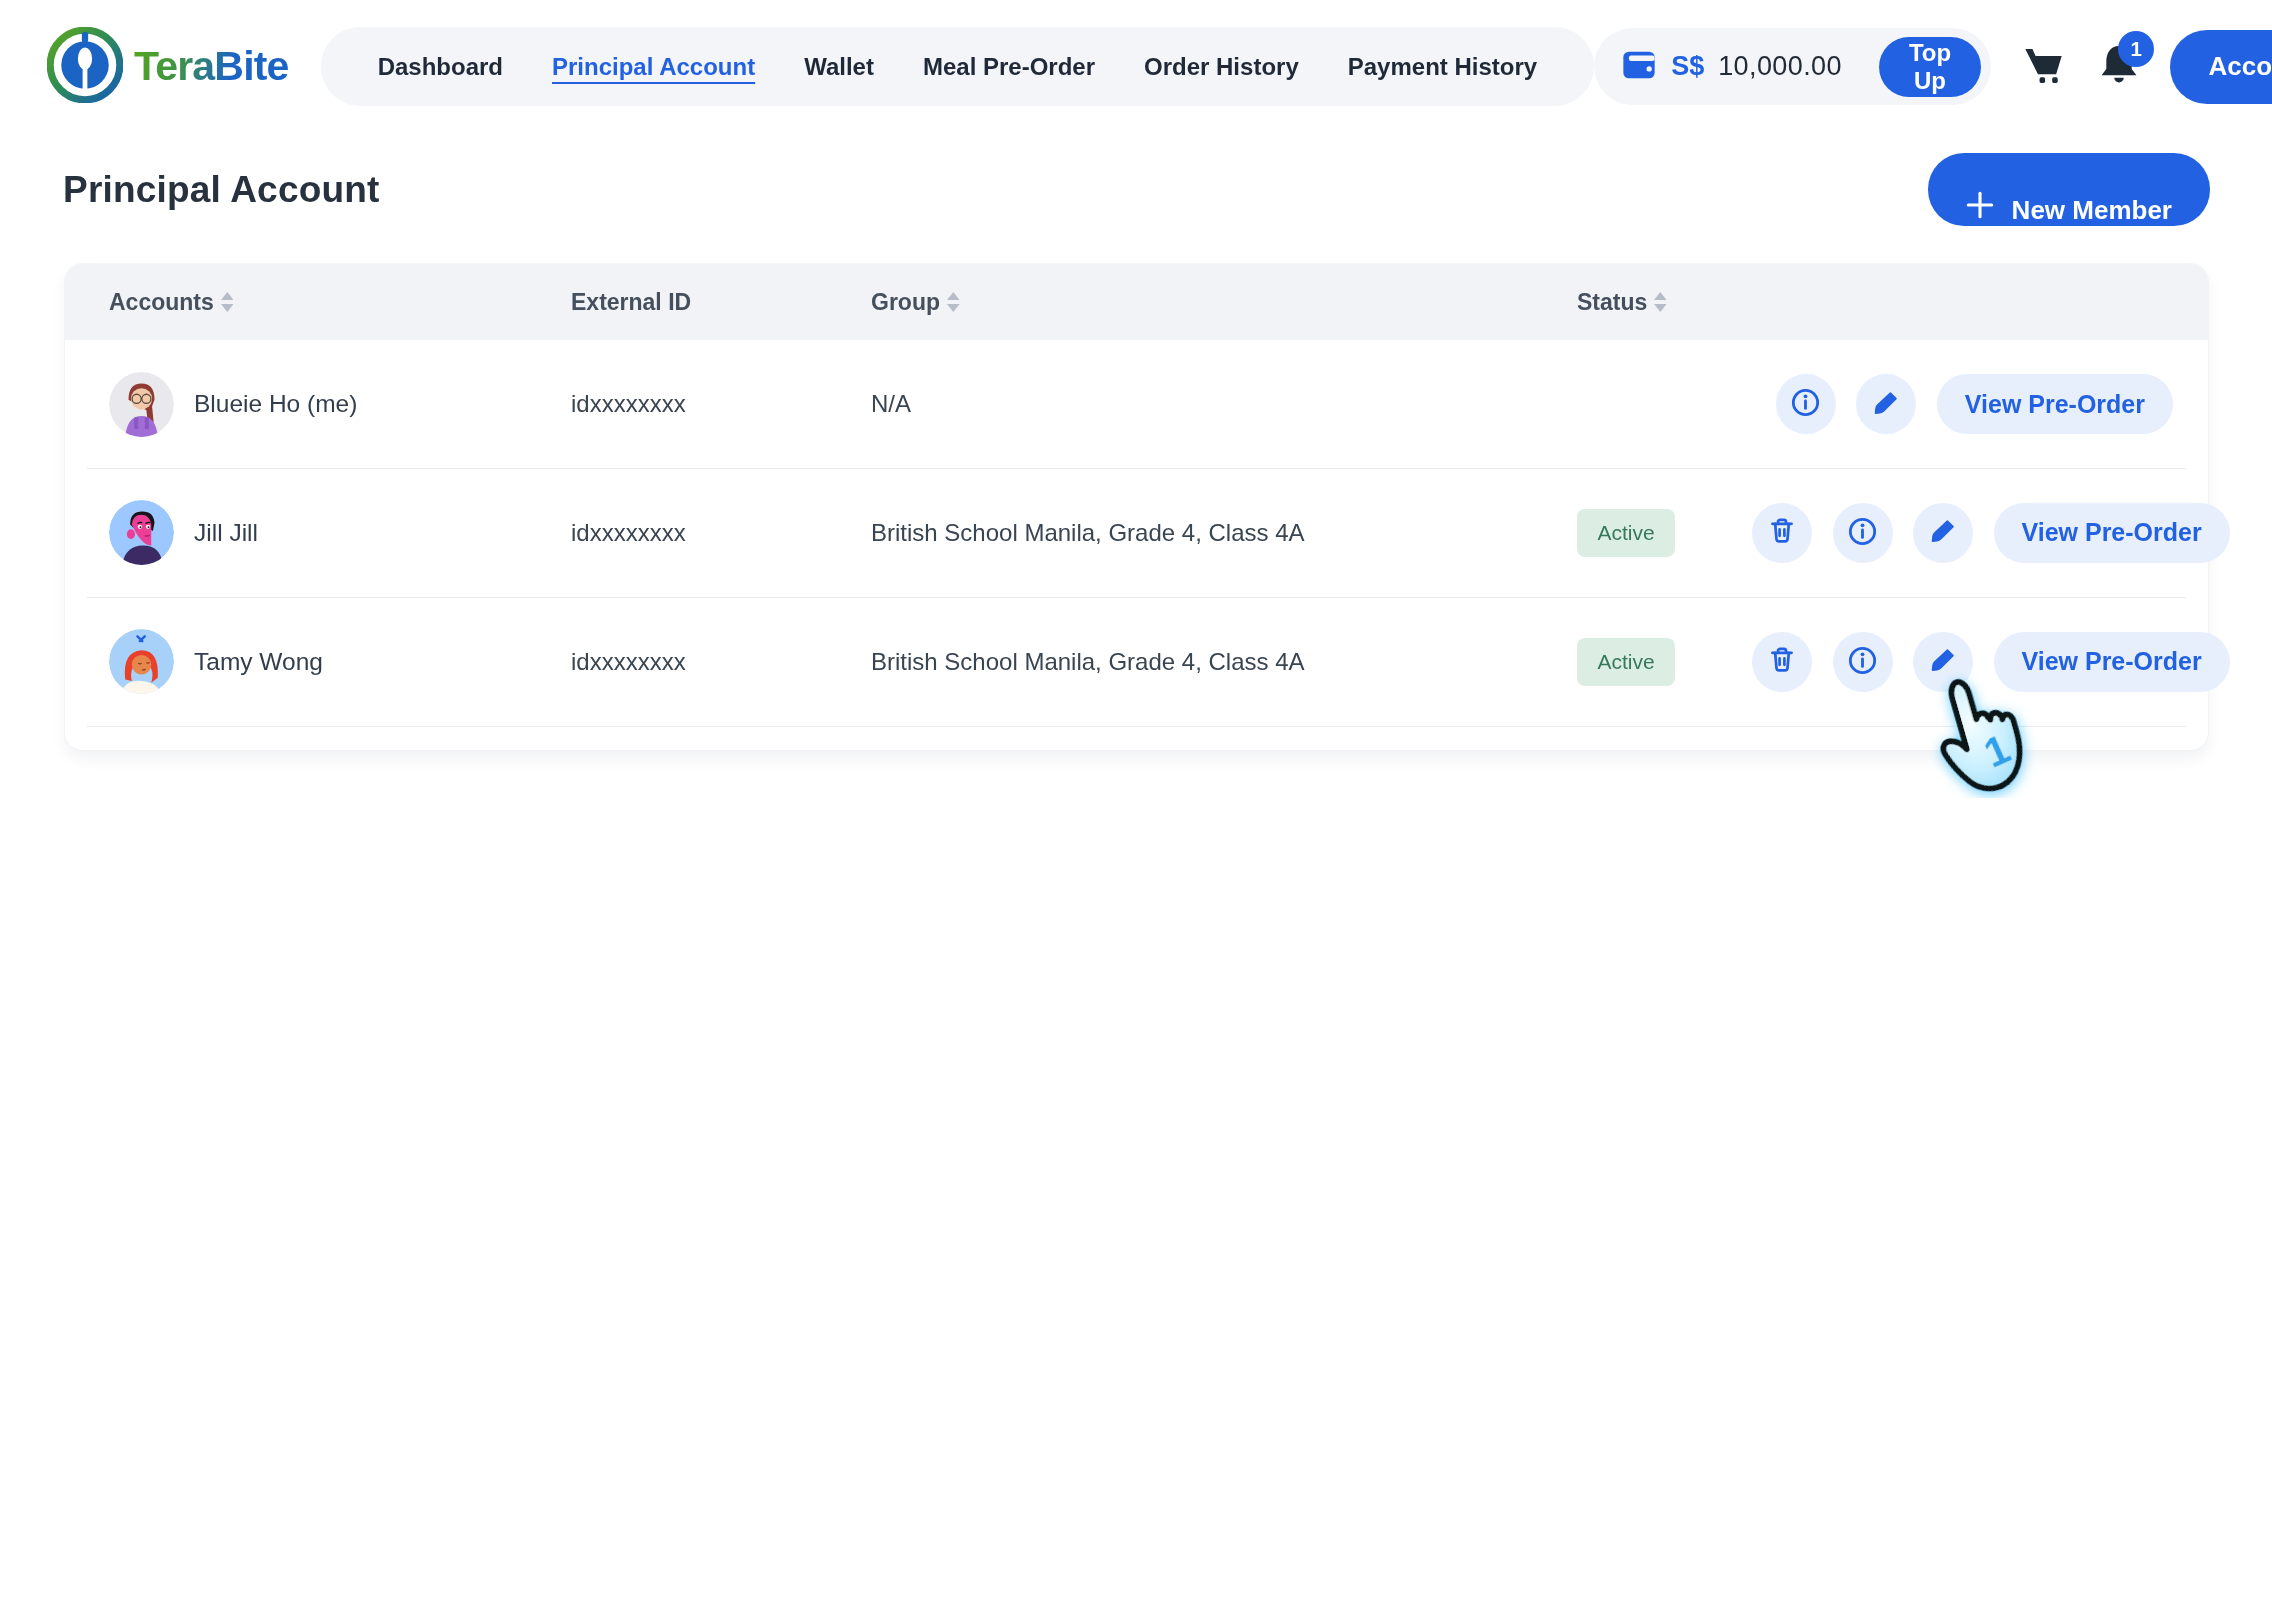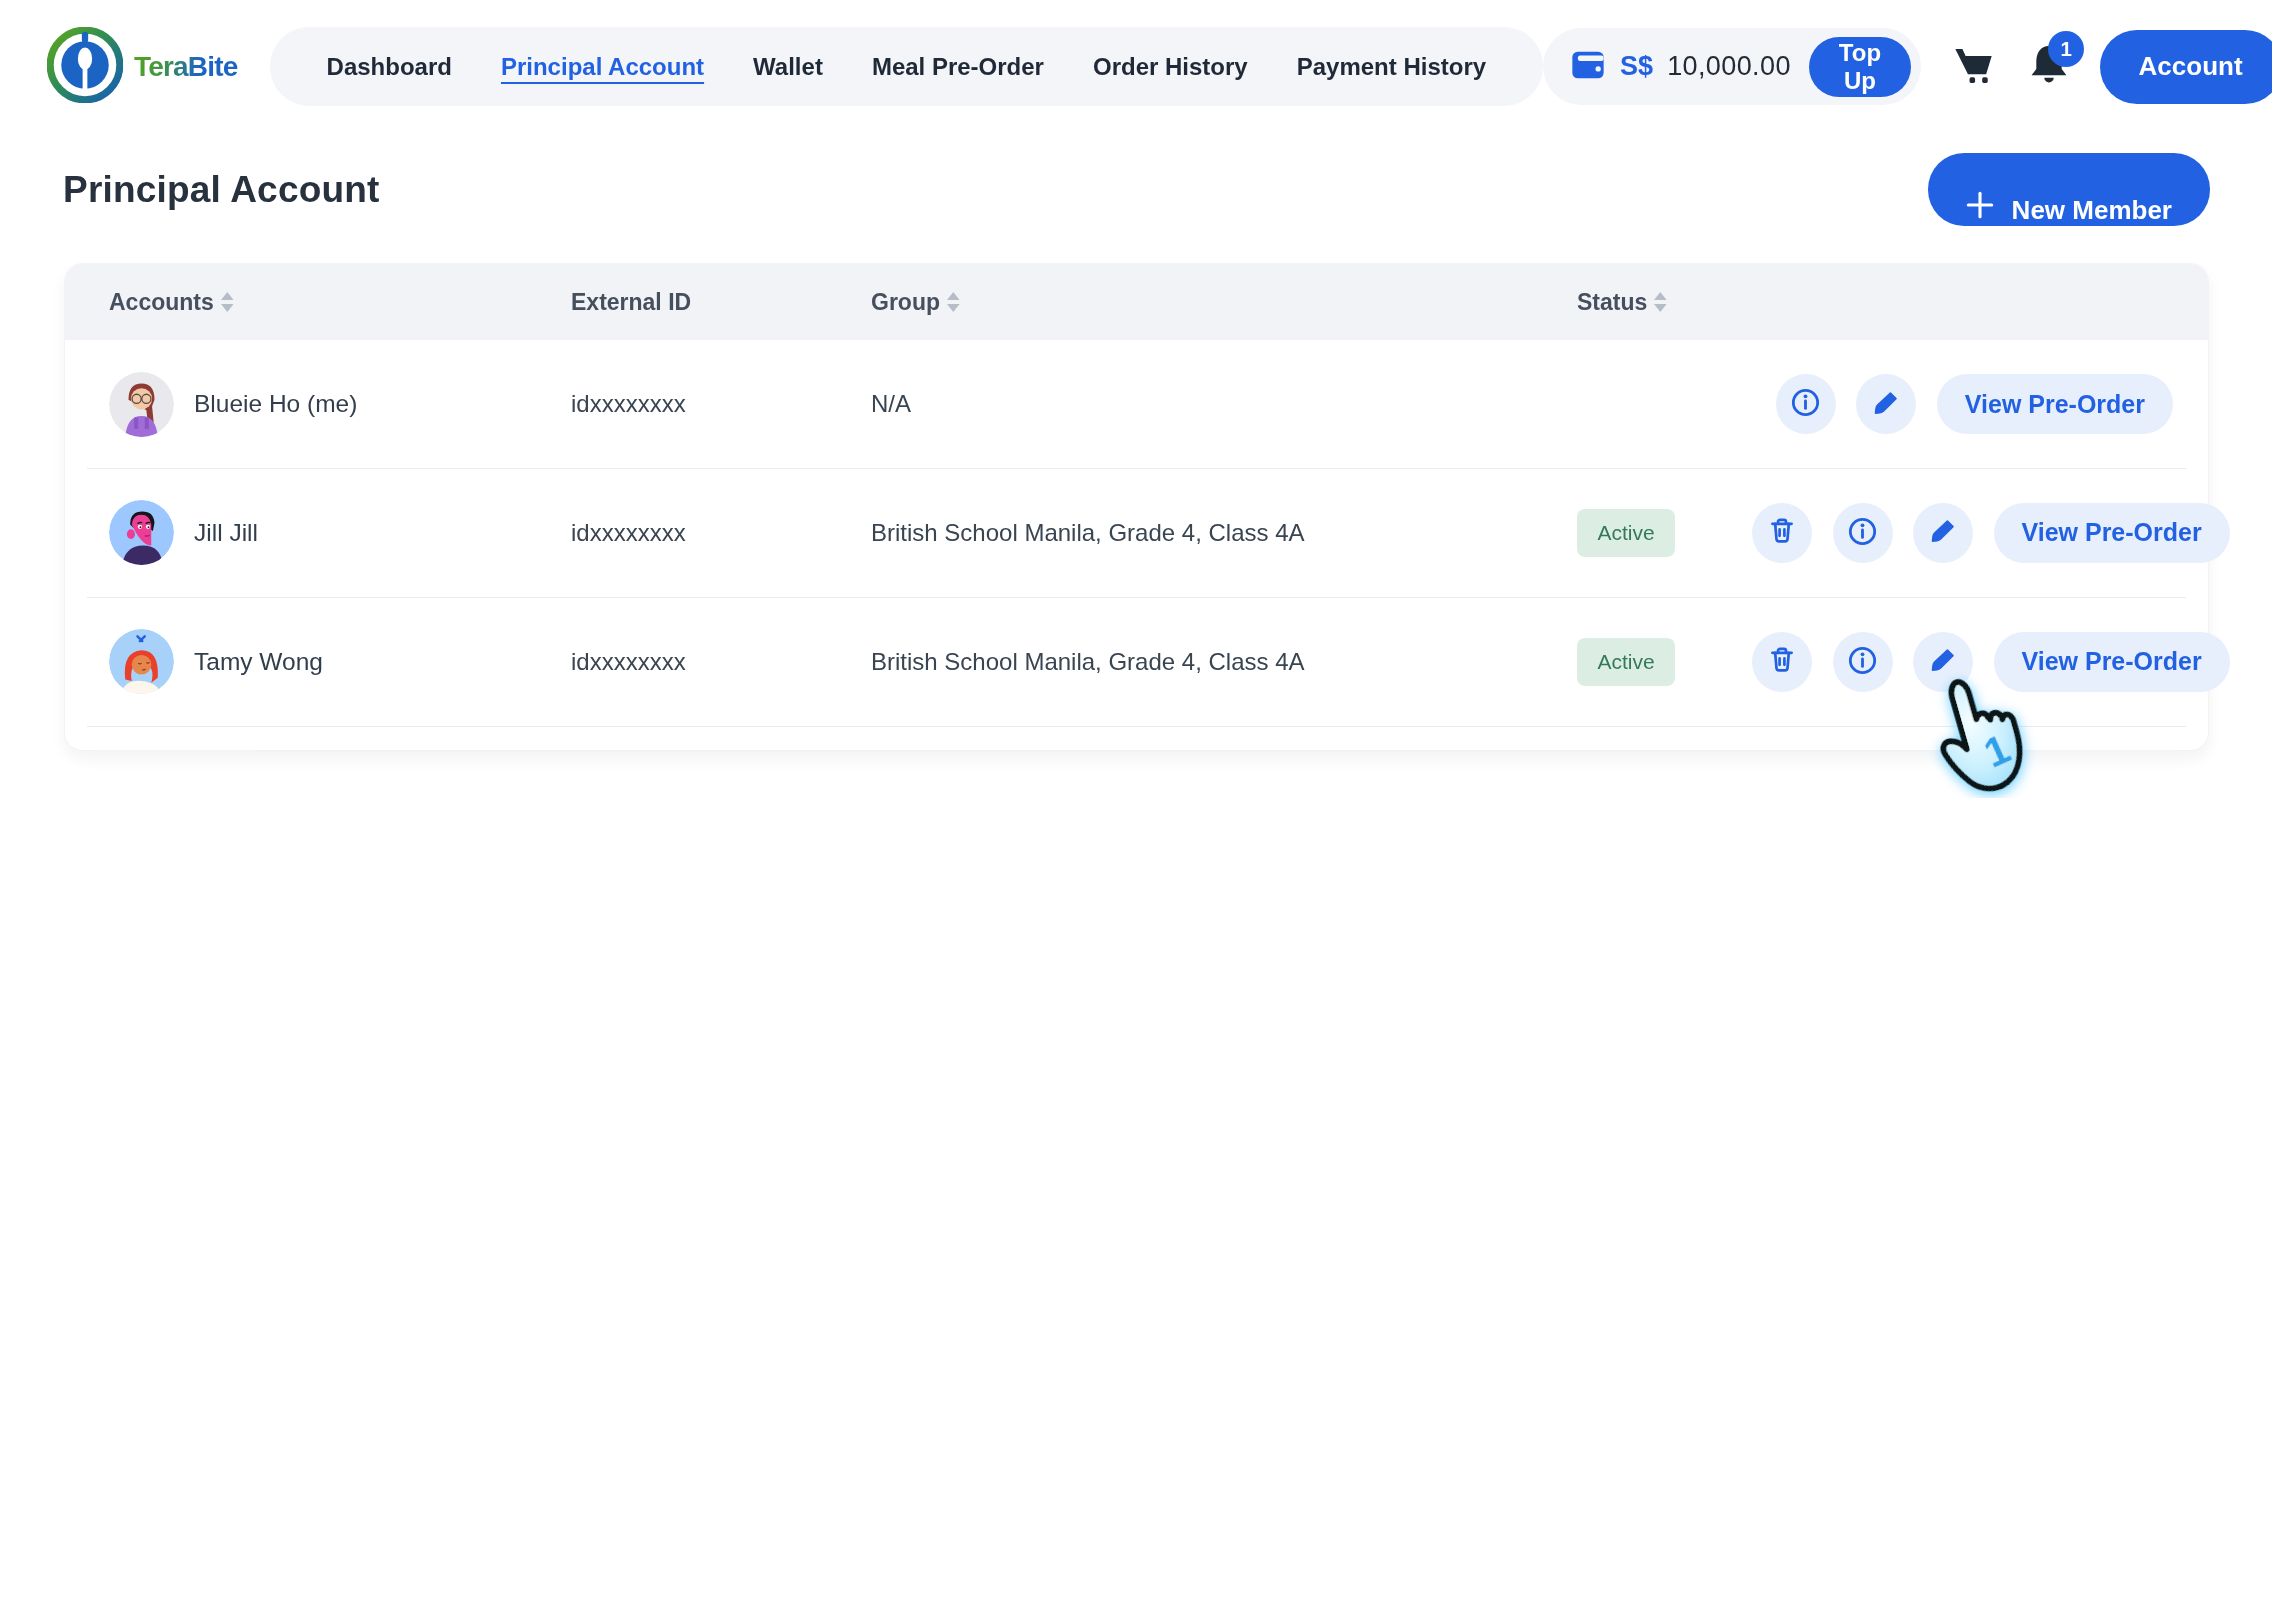--- a/index.html
+++ b/index.html
@@ -3,33 +3,33 @@
 <meta charset="utf-8">
 <style>
   * { box-sizing: border-box; margin: 0; padding: 0; }
   html,body { width: 2273px; height: 1616px; background:#fff; overflow:hidden;
     font-family:"Liberation Sans", sans-serif; color:#333E4D; }
   body { position:relative; }
 
   
   .navbar { display:flex; align-items:center; padding:24px 36px 0 47px; height:109px; }
   .logo { display:flex; align-items:center; gap:11px; }
-  .logo-text { font-size:28px; font-weight:800; letter-spacing:-0.8px;
+  .logo-text { font-size:41px; font-weight:800; letter-spacing:-0.8px;
     background:linear-gradient(105deg,#56A51D 0%,#3E9445 30%,#1B64C4 62%,#1B64C4 100%);
     -webkit-background-clip:text; background-clip:text; color:transparent; }
   .nav-pill { margin-left:32px; display:flex; align-items:center; height:79px;
     background:#F3F5F8; border-radius:39px; padding:0 57px; gap:49px; }
   .nav-item { font-size:24px; font-weight:700; color:#1F2937; text-decoration:none; white-space:nowrap; cursor:pointer; }
   .nav-item.active { color:#2262E2; text-decoration:underline; text-underline-offset:7px; text-decoration-thickness:2.4px; }
   .nav-spacer { flex:1; }
   .nav-right { display:flex; align-items:center; gap:28px; }
   .wallet-pill { display:flex; align-items:center; background:#F3F5F8; height:77px;
     border-radius:39px; padding:0 9.5px 0 27px; gap:14px; }
   .currency { font-size:27px; font-weight:700; color:#2262E2; }
-  .balance { font-size:27px; font-weight:400; color:#222B36; letter-spacing:0.4px; margin-right:4px;}
+  .balance { font-size:27px; font-weight:400; color:#222B36; letter-spacing:0.4px; margin-right:23px;}
   .topup-btn { background:#2262E2; color:#fff; font-size:24px; font-weight:700;
     height:60px; border-radius:30px; padding:0 30px; border:none; display:flex; align-items:center; cursor:pointer; }
   .icon-btn { background:none; border:none; cursor:pointer; display:flex; align-items:center; position:relative; }
   .bell-badge { position:absolute; top:-11px; right:-12.6px; width:36px; height:36px; border-radius:50%;
     background:#2262E2; color:#fff; font-size:20.5px; font-weight:700; display:flex; align-items:center; justify-content:center; }
   .account-btn { background:#2262E2; color:#fff; font-size:26px; font-weight:700;
     height:74px; border-radius:37px; padding:0 39px; border:none; cursor:pointer; }
 
   
   .title-row { display:flex; align-items:center; justify-content:space-between; padding:0 63px; margin-top:44px; }

